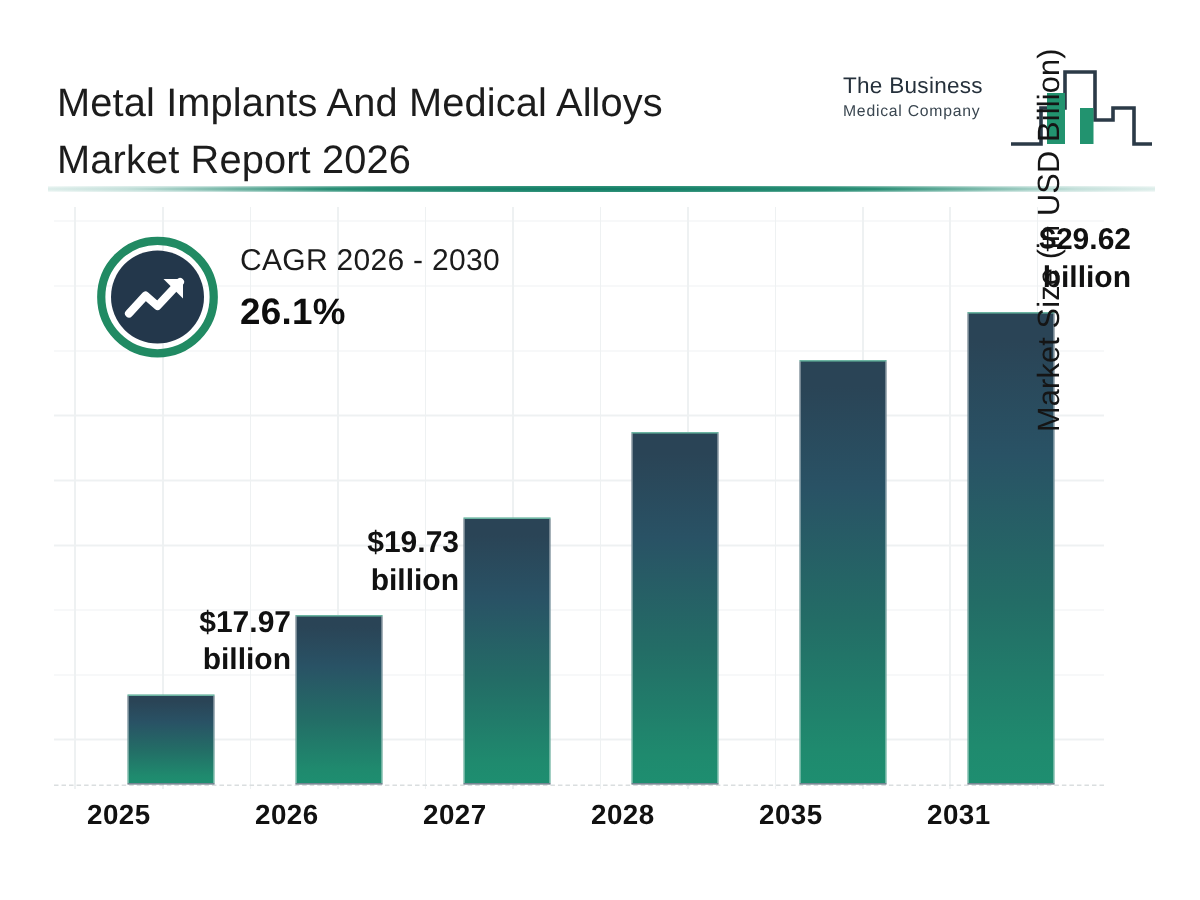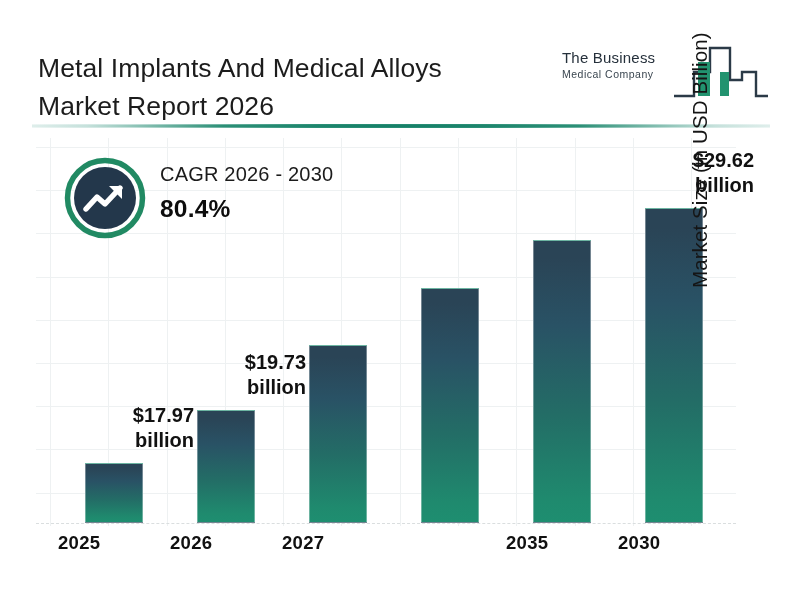--- a/index.html
+++ b/index.html
@@ -252,32 +252,33 @@
 billion</div>
     <div class="bar" style="height:315px;"></div>
   </div>
 
 </div>
 
 <div id="x-axis">
   <div class="x-tick" style="left:22px;">2025</div>
   <div class="x-tick" style="left:134px;">2026</div>
   <div class="x-tick" style="left:246px;">2027</div>
+  <div class="x-tick" style="left:358px;">2028</div>
   <div class="x-tick" style="left:470px;">2035</div>
-  <div class="x-tick" style="left:582px;">2030</div>
+  <div class="x-tick" style="left:582px;">2031</div>
 </div>
 
 <div id="y-axis-title">Market Size (in USD Billion)</div>
 
 <div id="cagr">
   <div id="cagr-circle">
     <svg width="82" height="82" viewBox="0 0 82 82">
       <circle cx="41" cy="41" r="37.5" fill="none" stroke="#218a63" stroke-width="5.5"></circle>
       <circle cx="41" cy="41" r="31" fill="#23374b"></circle>
       <path d="M22 52 L33 40 L41 47 L56 31" fill="none" stroke="#ffffff" stroke-width="5.4" stroke-linecap="round" stroke-linejoin="round"></path>
       <path d="M45 29 H58 V42 Z" fill="#ffffff"></path>
     </svg>
   </div>
   <div id="cagr-text">
     <div id="cagr-period">CAGR 2026 - 2030</div>
-    <div id="cagr-value">80.4%</div>
+    <div id="cagr-value">26.1%</div>
   </div>
 </div>
 
 </body></html>

